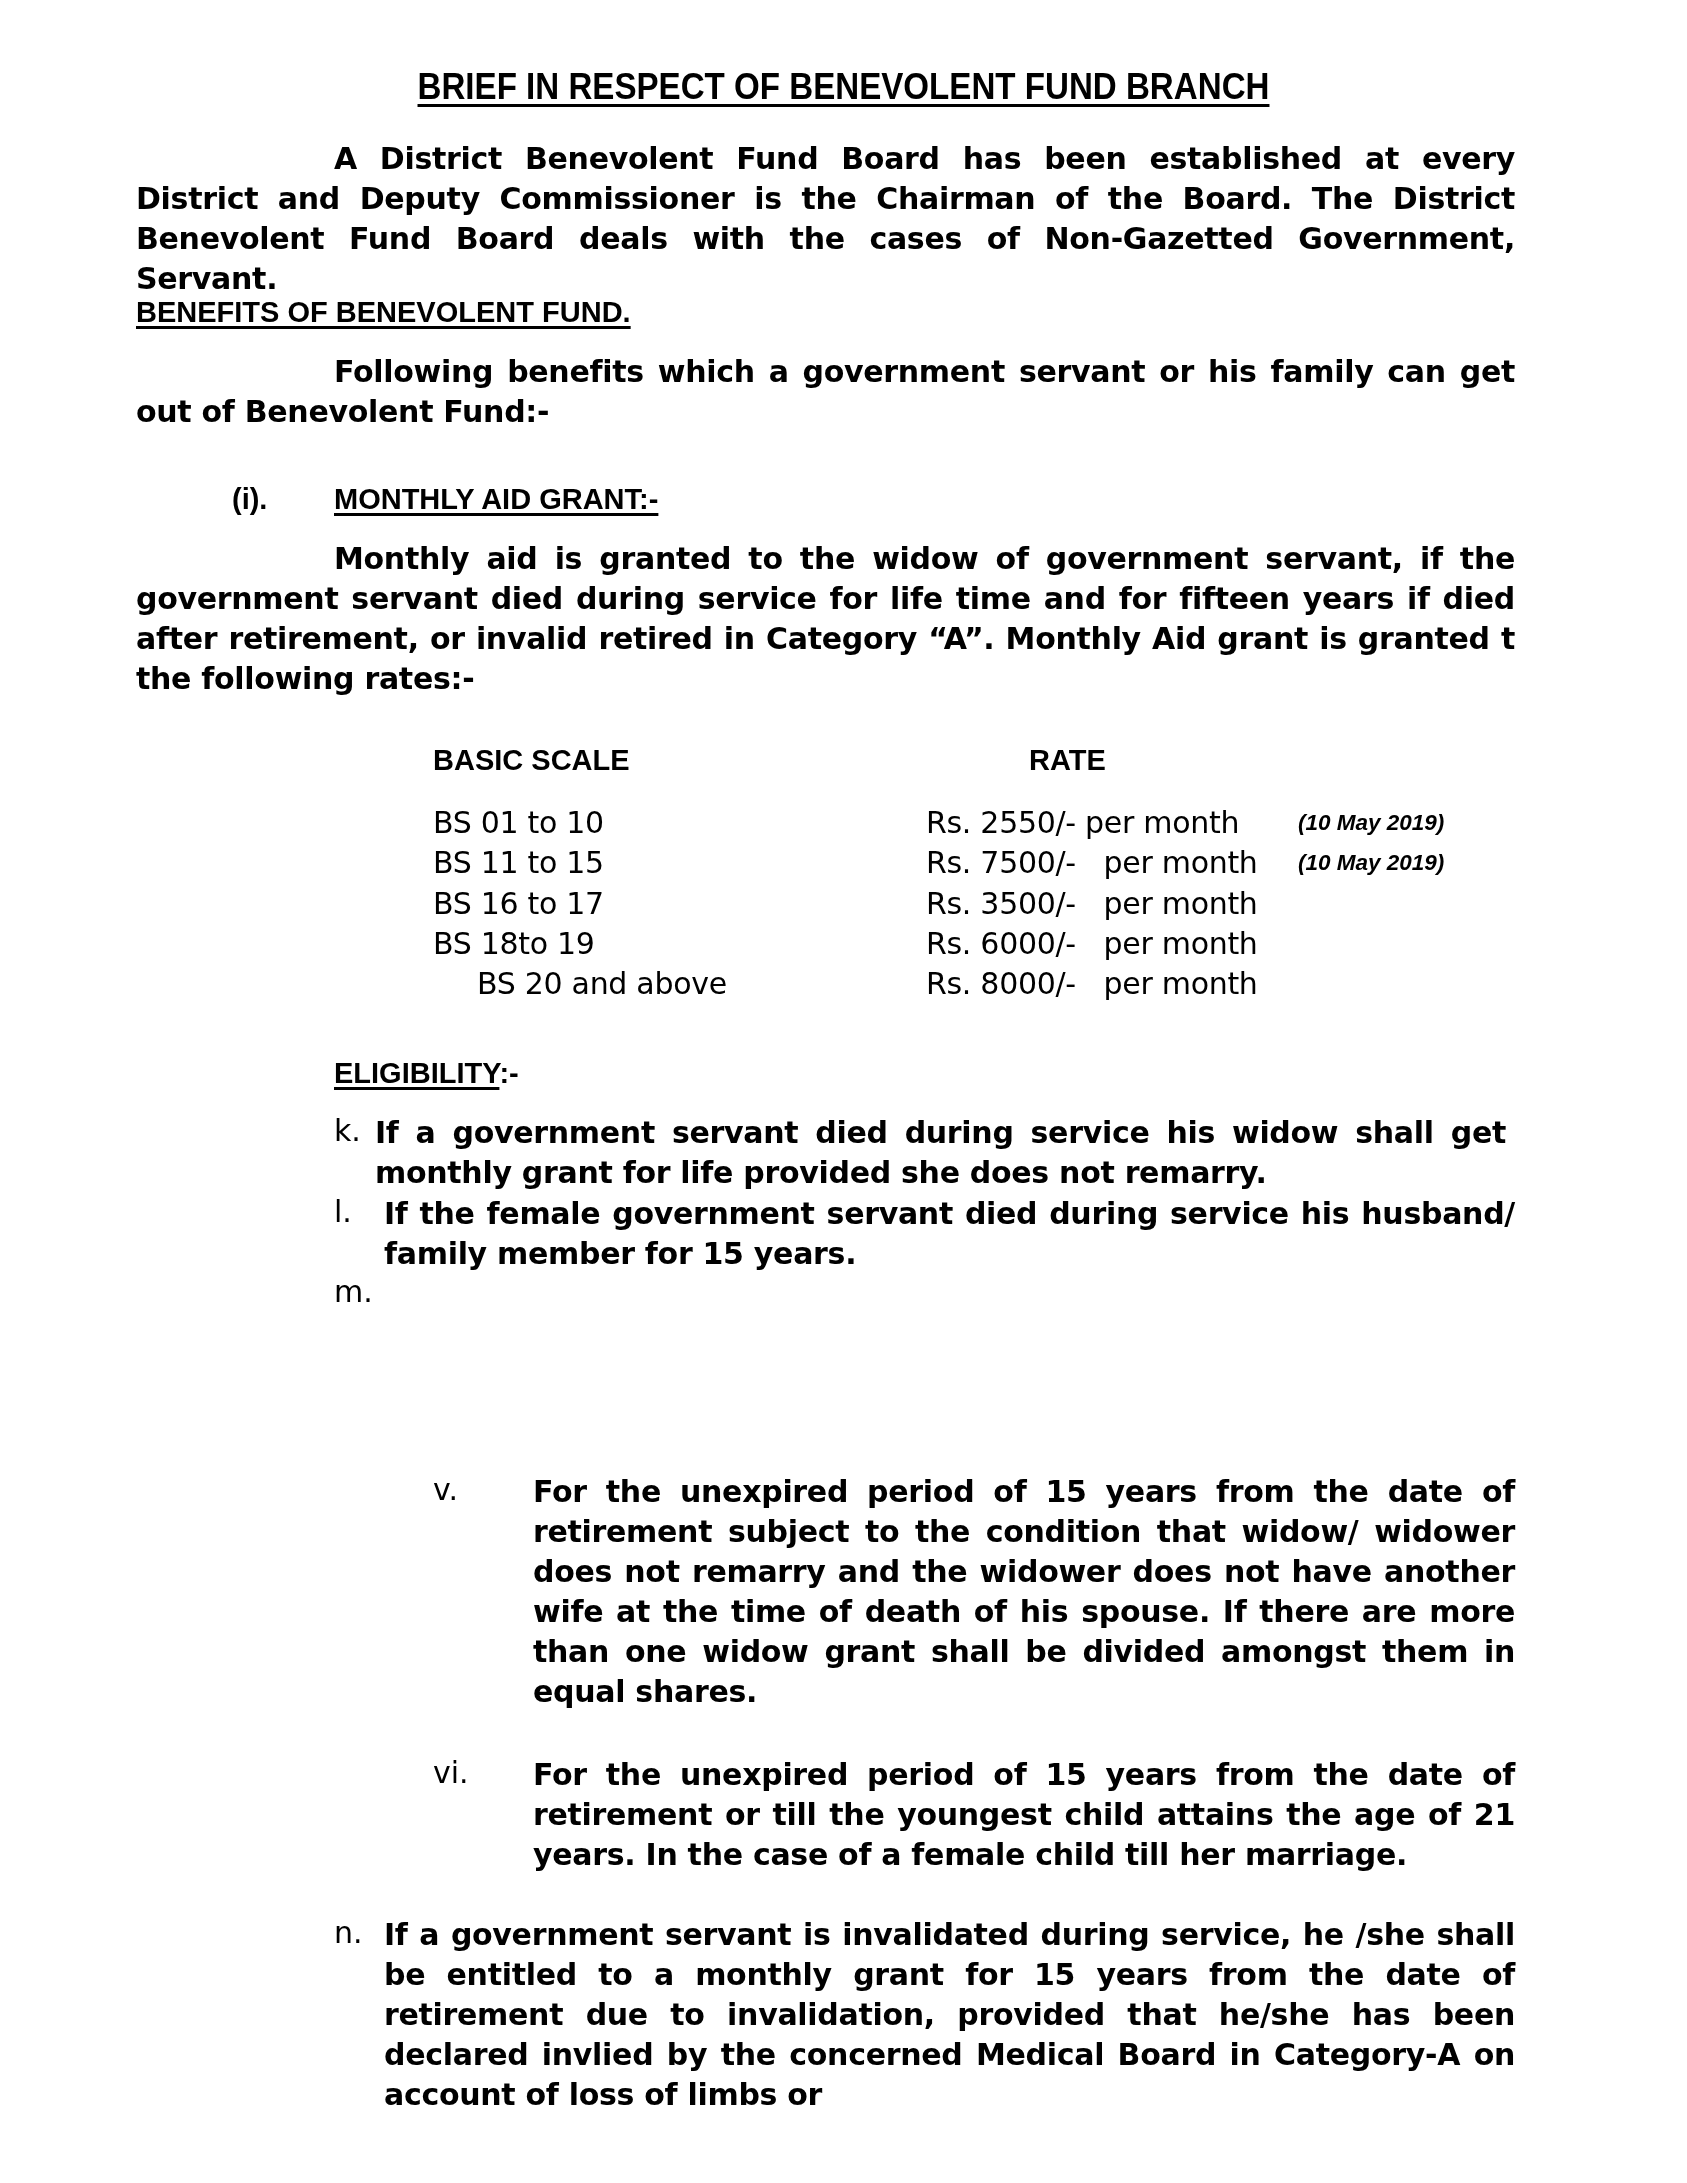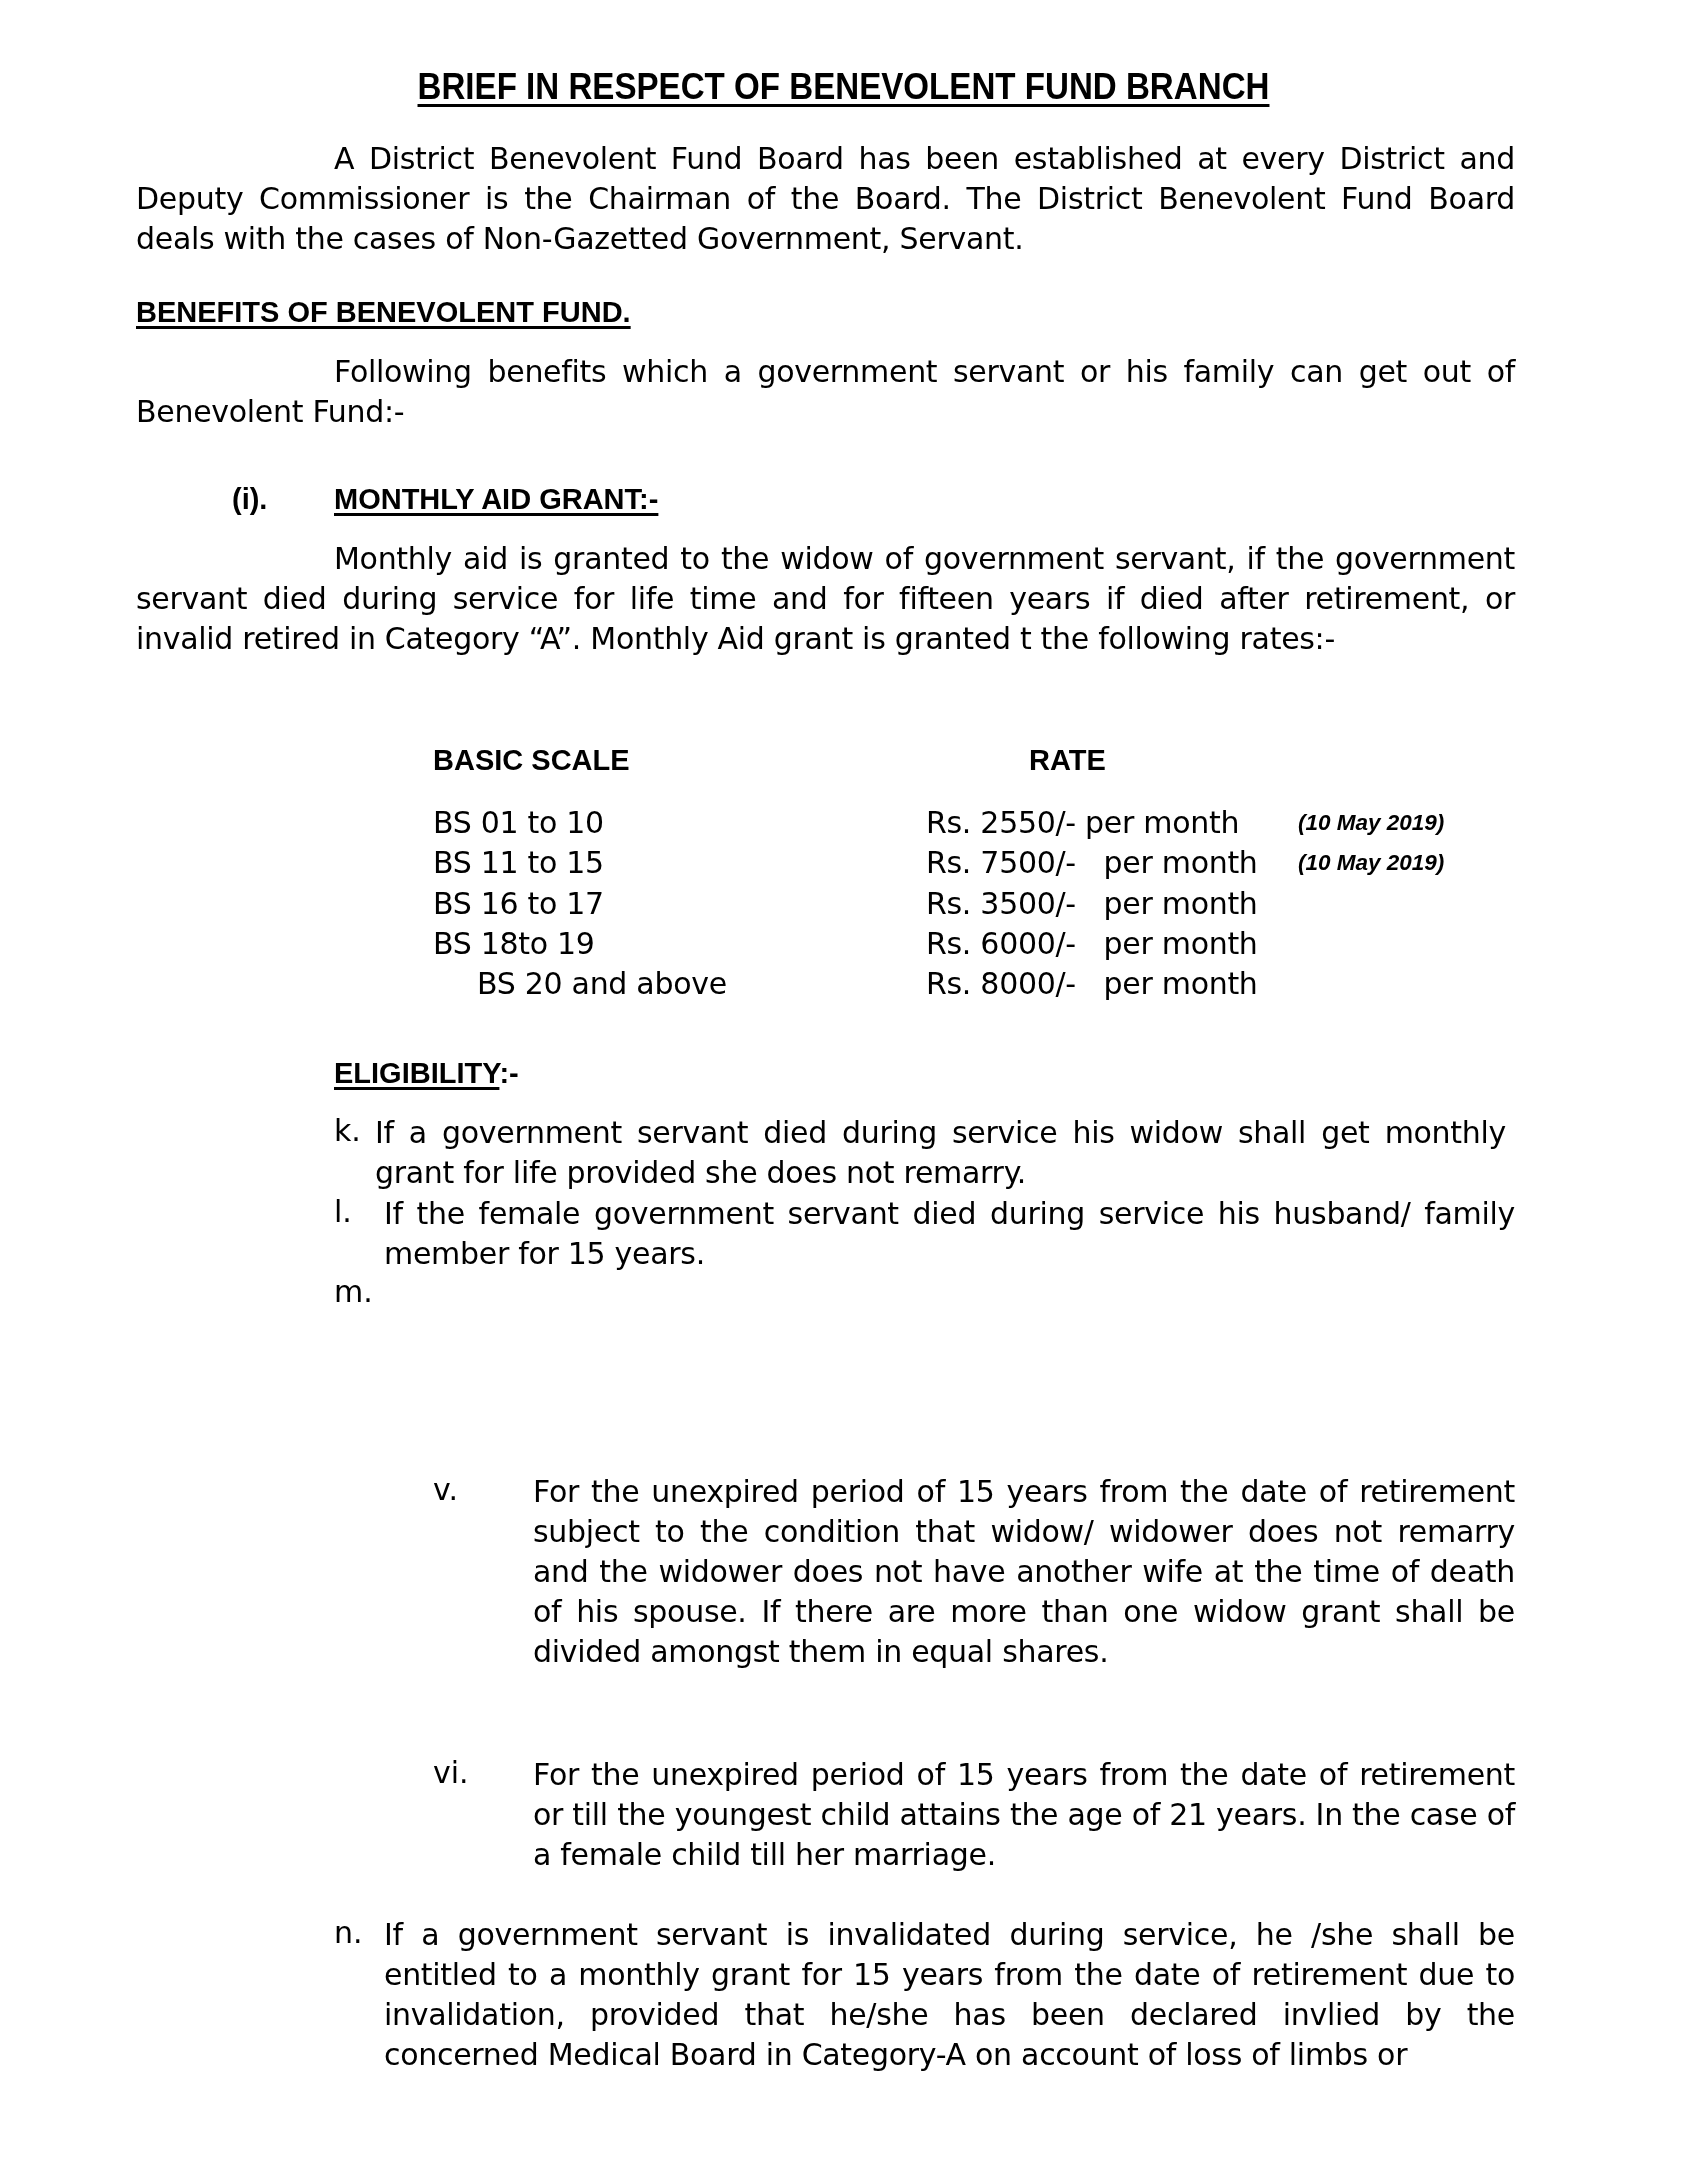--- a/index.html
+++ b/index.html
@@ -7,21 +7,21 @@
   .page { position: absolute; left: 0; top: 0; width: 1535px; height: 2183px; font-family: "DejaVu Sans", sans-serif; }
   .abs { position: absolute; }
   .title {
     left: 0; width: 1687px; top: 66px; text-align: center;
     font-family: "Liberation Sans", sans-serif; font-weight: bold; font-size: 36px;
     transform: scaleX(0.92); transform-origin: center;
   }
   .title span { text-decoration: underline; text-decoration-thickness: 3.3px; text-underline-offset: 5.3px; }
   .body-text {
     font-family: "DejaVu Sans", sans-serif; font-size: 30px; line-height: 40px;
-    letter-spacing: -0.3px; font-weight: 400;
+    letter-spacing: -0.3px; font-weight: 700;
   }
   .just { text-align: justify; }
   .para { left: 136px; width: 1379px; }
   .indent { text-indent: 198px; }
   .heading {
     font-family: "Liberation Sans", sans-serif; font-weight: bold; font-size: 29px;
     text-decoration: underline; text-decoration-thickness: 2.6px; text-underline-offset: 4px;
   }
   .label-bold { font-family: "Liberation Sans", sans-serif; font-weight: bold; font-size: 29px; }
   .tbl-head { font-family: "Liberation Sans", sans-serif; font-weight: bold; font-size: 29px; }

